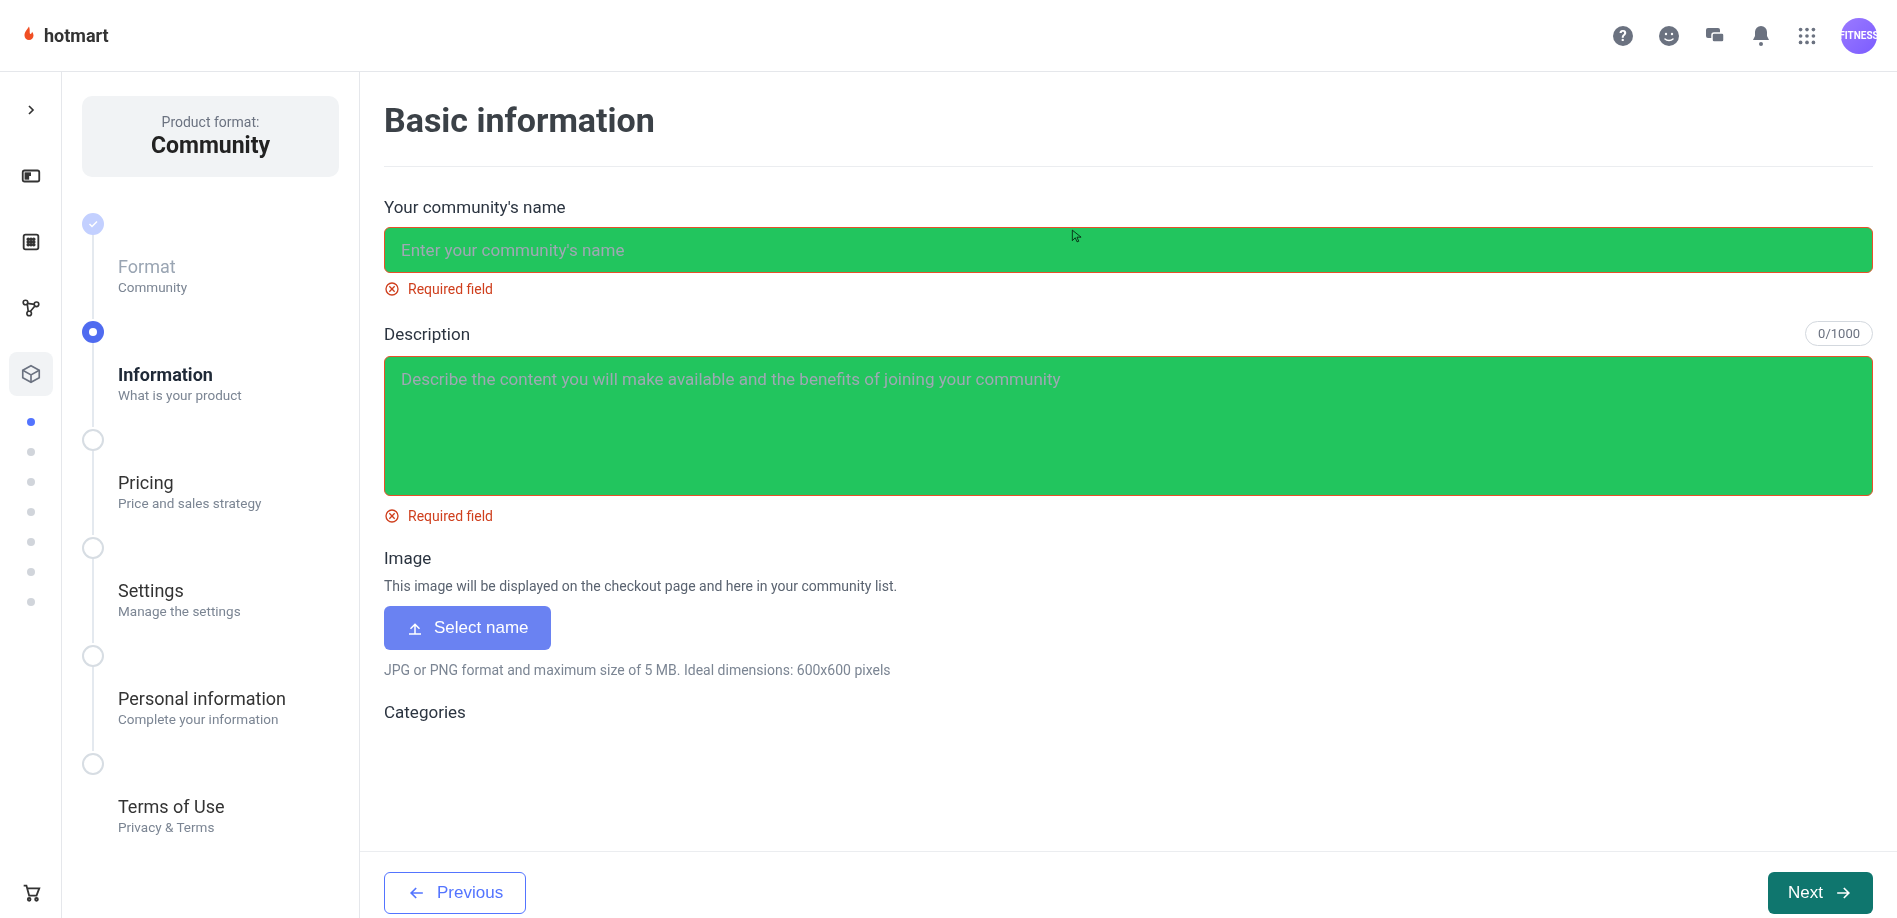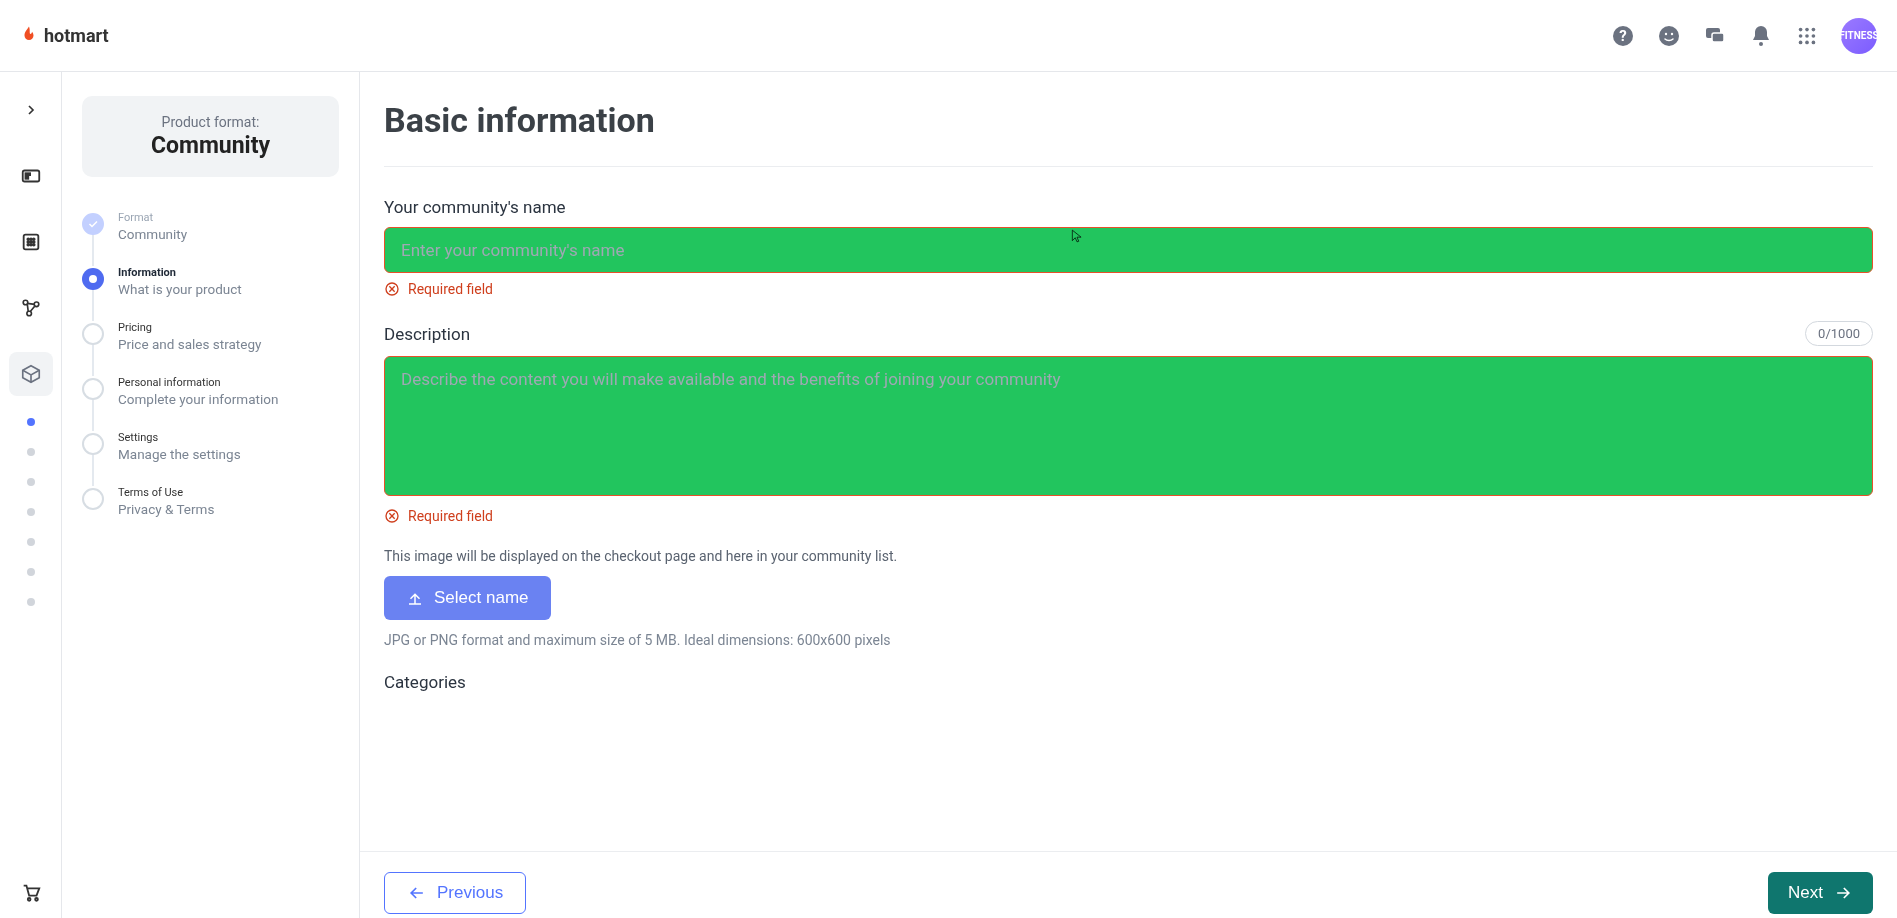--- a/index.html
+++ b/index.html
@@ -67,21 +67,21 @@
 
     .steps { position: relative; }
     .step-item { display: flex; gap: 14px; padding: 6px 0 18px 0; position: relative; }
     .step-marker { width: 22px; height: 22px; border-radius: 50%; border: 2px solid #d7dde3; background: #fff; flex-shrink: 0; margin-top: 2px; position: relative; z-index: 2; }
     .step-item.completed .step-marker { background: #c3d0ff; border-color: #c3d0ff; }
     .step-item.completed .step-marker svg { color: #fff; }
     .step-marker-active { width: 22px; height: 22px; border-radius: 50%; background: #4f6bf0; display: flex; align-items: center; justify-content: center; margin-top: 2px; flex-shrink: 0; position: relative; z-index: 2;}
     .step-marker-active::after { content:''; width: 8px; height: 8px; background:#fff; border-radius:50%; }
     .step-connector { position: absolute; left: 10px; top: 28px; width: 2px; bottom: -6px; background: #e4e9ef; z-index: 1; }
     .step-item:last-child .step-connector { display: none; }
-    .step-title { font-size: 11px; font-weight: 400; color: #333; }
+    .step-title { font-size: 18px; font-weight: 400; color: #333; margin-top: 45px; }
     .step-item.active .step-title { font-weight: 700; color: #1f2937; }
     .step-item.completed .step-title { color: #9aa5b3; }
     .step-sub { font-size: 13.5px; color: #7b8593; margin-top: 2px; }
 
     
     .main { flex: 1; display: flex; flex-direction: column; position: relative; }
     .main-scroll { flex: 1; overflow-y: auto; padding: 28px 24px 0 24px; }
     .page-title { font-size: 34px; font-weight: 700; color: #3b4147; margin-bottom: 26px; }
     .divider { border-top: 1px solid #ebedf0; margin-bottom: 30px; }
 
@@ -315,31 +315,31 @@
         <div>
           <div class="step-title">Pricing</div>
           <div class="step-sub">Price and sales strategy</div>
         </div>
         <div class="step-connector"></div>
       </div>
 
       <div class="step-item">
         <div class="step-marker"></div>
         <div>
+          <div class="step-title">Settings</div>
+          <div class="step-sub">Manage the settings</div>
+        </div>
+        <div class="step-connector"></div>
+      </div>
+
+      <div class="step-item">
+        <div class="step-marker"></div>
+        <div>
           <div class="step-title">Personal information</div>
           <div class="step-sub">Complete your information</div>
-        </div>
-        <div class="step-connector"></div>
-      </div>
-
-      <div class="step-item">
-        <div class="step-marker"></div>
-        <div>
-          <div class="step-title">Settings</div>
-          <div class="step-sub">Manage the settings</div>
         </div>
         <div class="step-connector"></div>
       </div>
 
       <div class="step-item">
         <div class="step-marker"></div>
         <div>
           <div class="step-title">Terms of Use</div>
           <div class="step-sub">Privacy &amp; Terms</div>
         </div>
@@ -378,20 +378,21 @@
         <div class="field-error">
           <svg class="error-icon" viewBox="0 0 24 24" fill="none" stroke="currentColor" stroke-width="2">
               <circle cx="12" cy="12" r="9"></circle>
               <path d="M8 8l8 8M16 8l-8 8"></path>
             </svg>
           <span>Required field</span>
         </div>
       </div>
 
       <div class="field">
+        <div class="field-label">Image</div>
         <div class="field-help">This image will be displayed on the checkout page and here in your community list.</div>
         <button class="select-file-btn">
           <svg viewBox="0 0 24 24" fill="none" stroke="currentColor" stroke-width="2">
               <path d="M12 19V7M6 13l6-6 6 6M4 20h16"></path>
             </svg>
           <span>Select name</span>
         </button>
         <div class="file-hint">JPG or PNG format and maximum size of 5 MB. Ideal dimensions: 600x600 pixels</div>
       </div>
 

